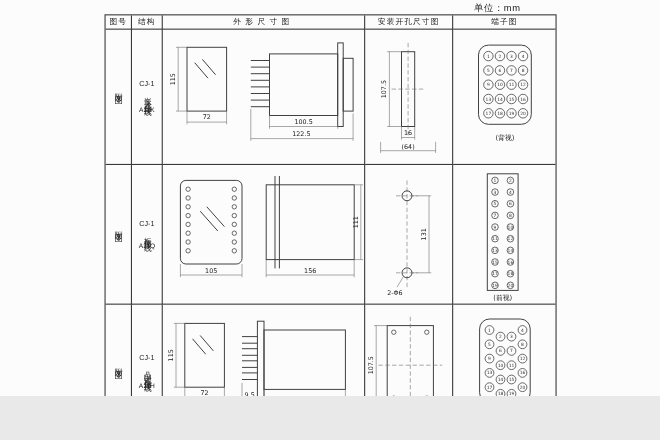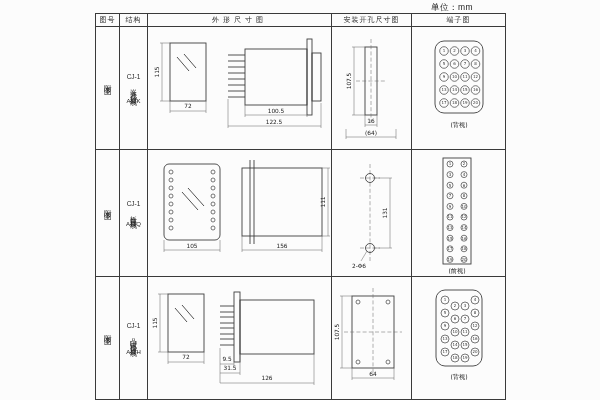--- a/index.html
+++ b/index.html
@@ -1,18 +1,18 @@
 <!DOCTYPE html>
 <html><head>
 <meta charset="utf-8">
 <style>
   *{box-sizing:border-box;margin:0;padding:0}
   html,body{background:#e9e9e9}
   body{font-family:"Liberation Sans","DejaVu Sans",sans-serif}
-  .page{width:600px;height:400px;position:relative;background:#fcfcfc;overflow:hidden}
+  .page{width:600px;height:360px;position:relative;background:#fcfcfc;overflow:hidden}
   .unit{position:absolute;top:2px;left:431px;font-size:8.5px;color:#222;letter-spacing:.5px}
   .tbl{position:absolute;left:95px;top:13px;width:411px;height:387px;border:1px solid #3a3a3a;
        display:grid;grid-template-columns:24px 28px 184px 80px 93px;grid-template-rows:13px 123px 127px 122px}
   .cell{border-right:1px solid #3a3a3a;border-bottom:1px solid #3a3a3a;position:relative;
         display:flex;align-items:center;justify-content:center;overflow:hidden;color:#222}
   .lastcol{border-right:none}
   .lastrow{border-bottom:none}
   .head{font-size:7px;white-space:nowrap;letter-spacing:1px}
   .sp{letter-spacing:4px}
   .vtext{writing-mode:vertical-rl;text-orientation:upright;font-size:7px;letter-spacing:2px;line-height:1}

